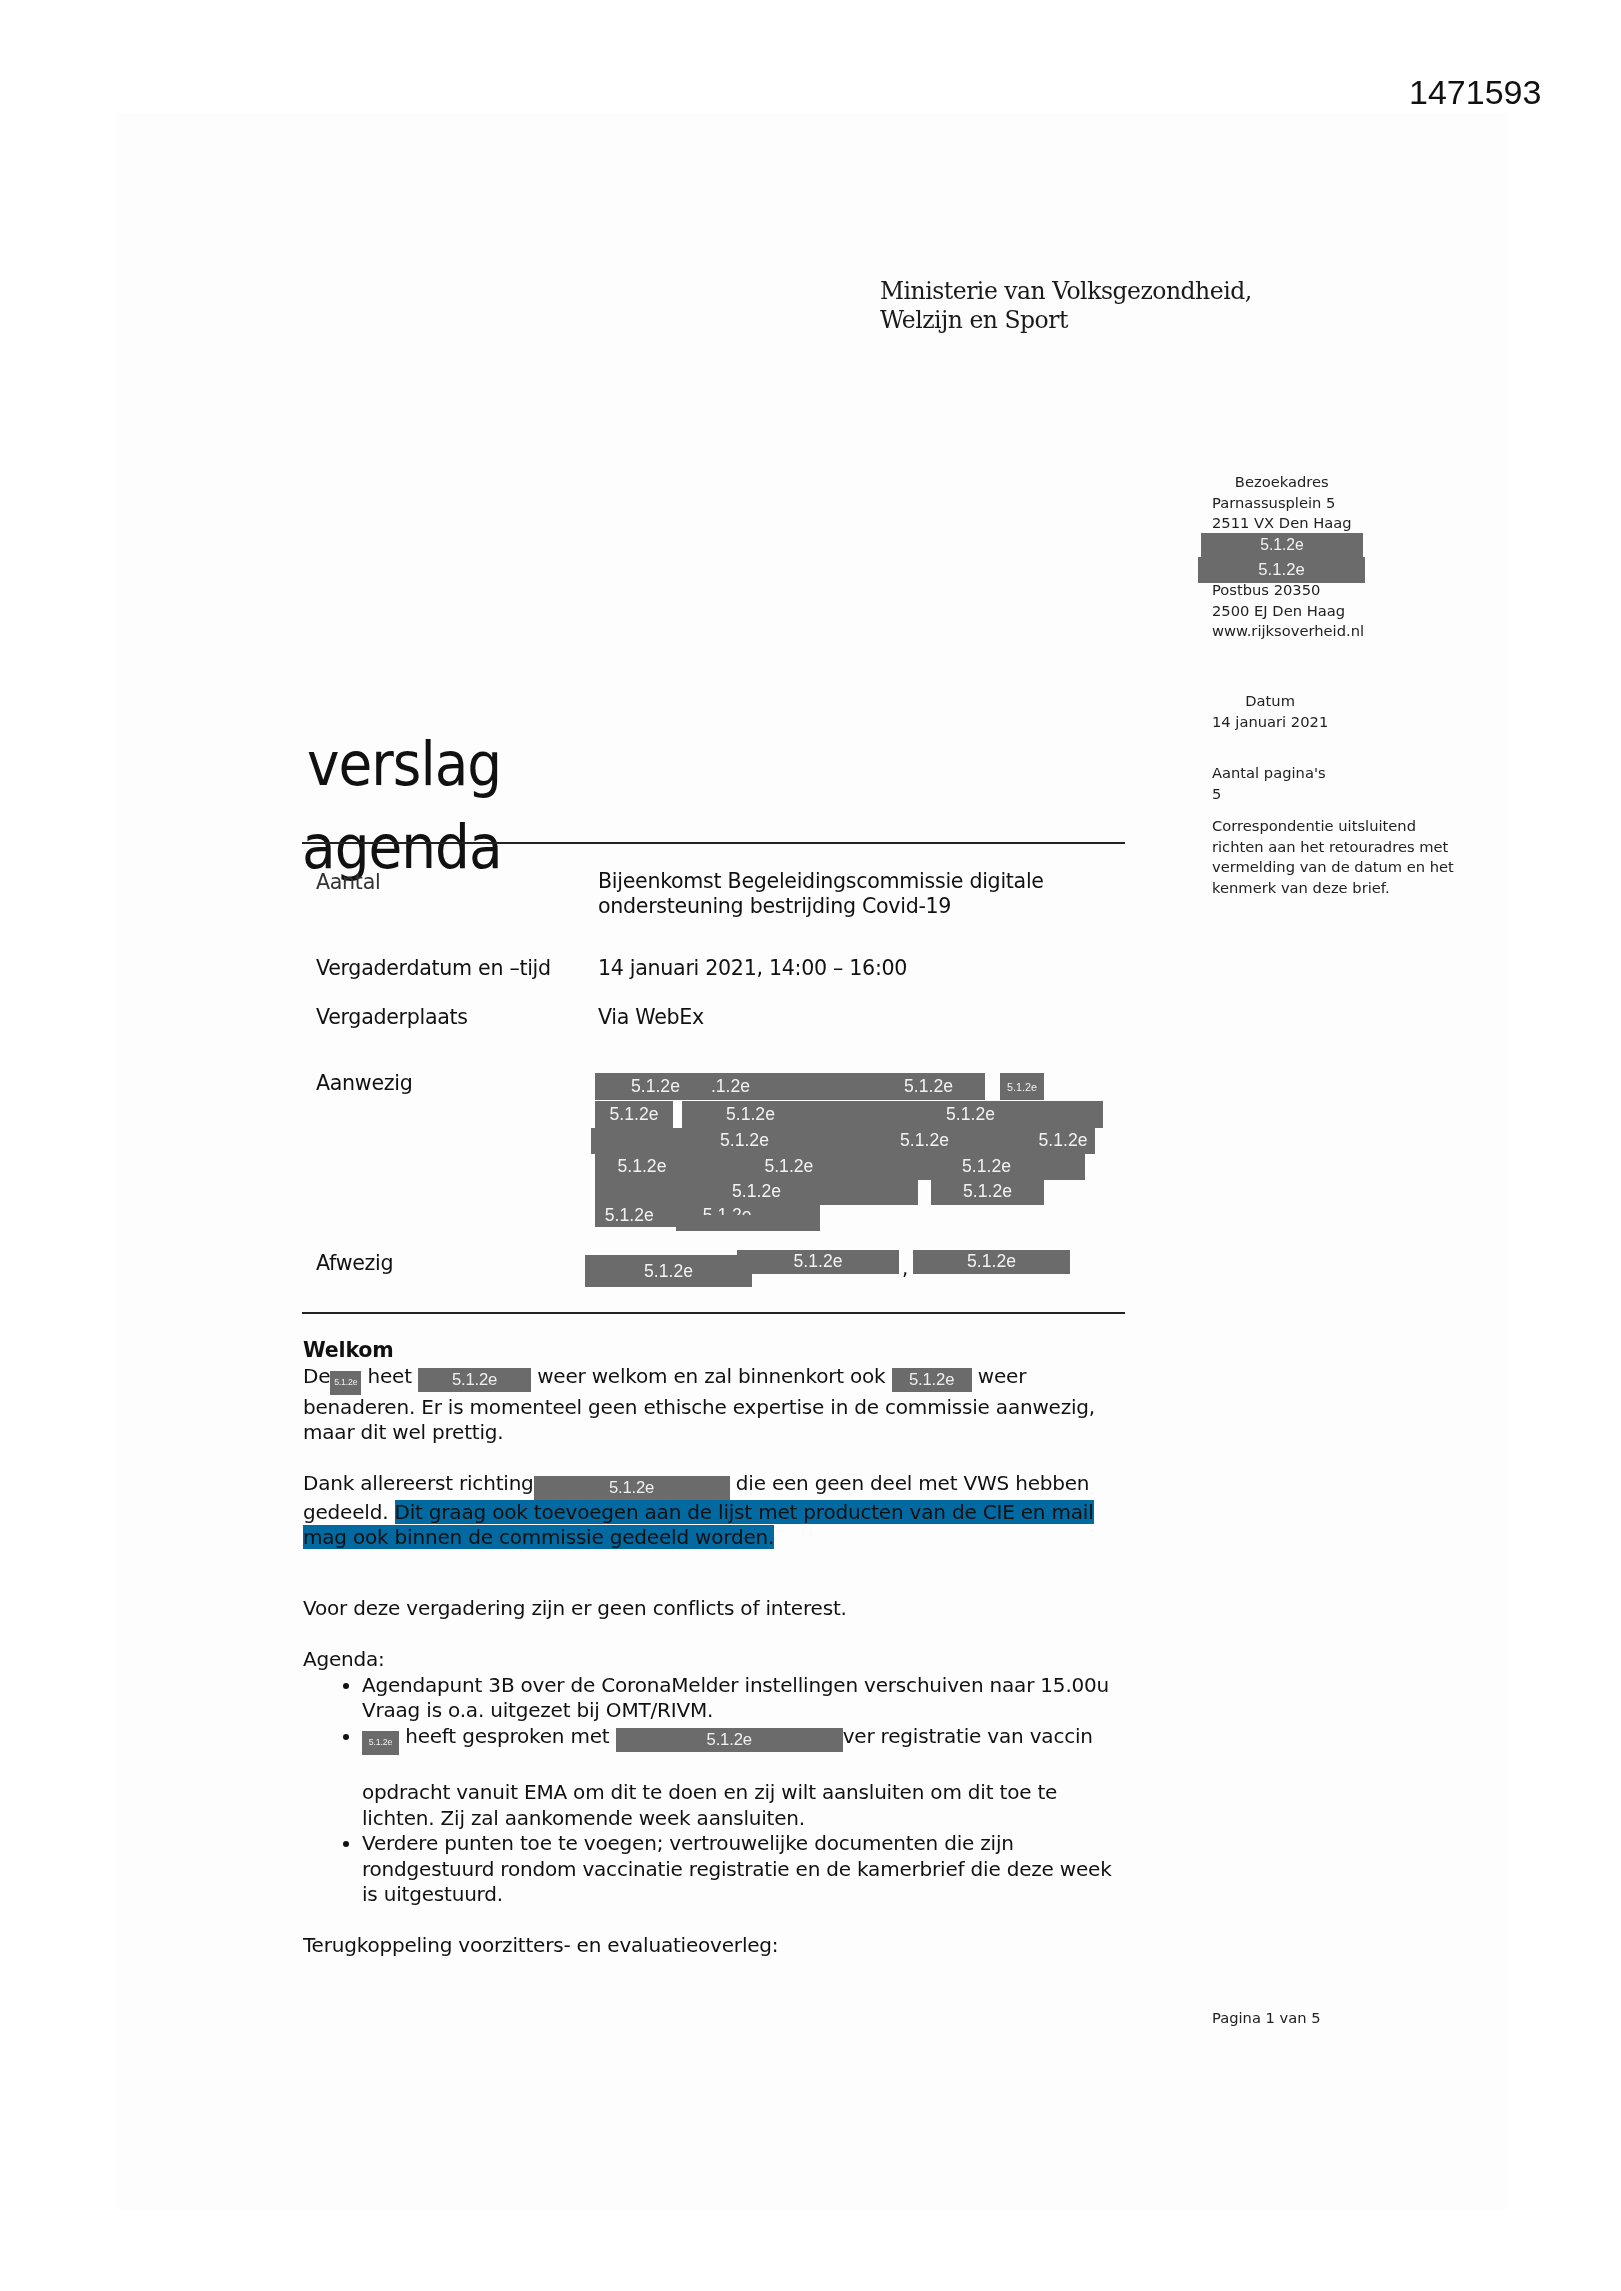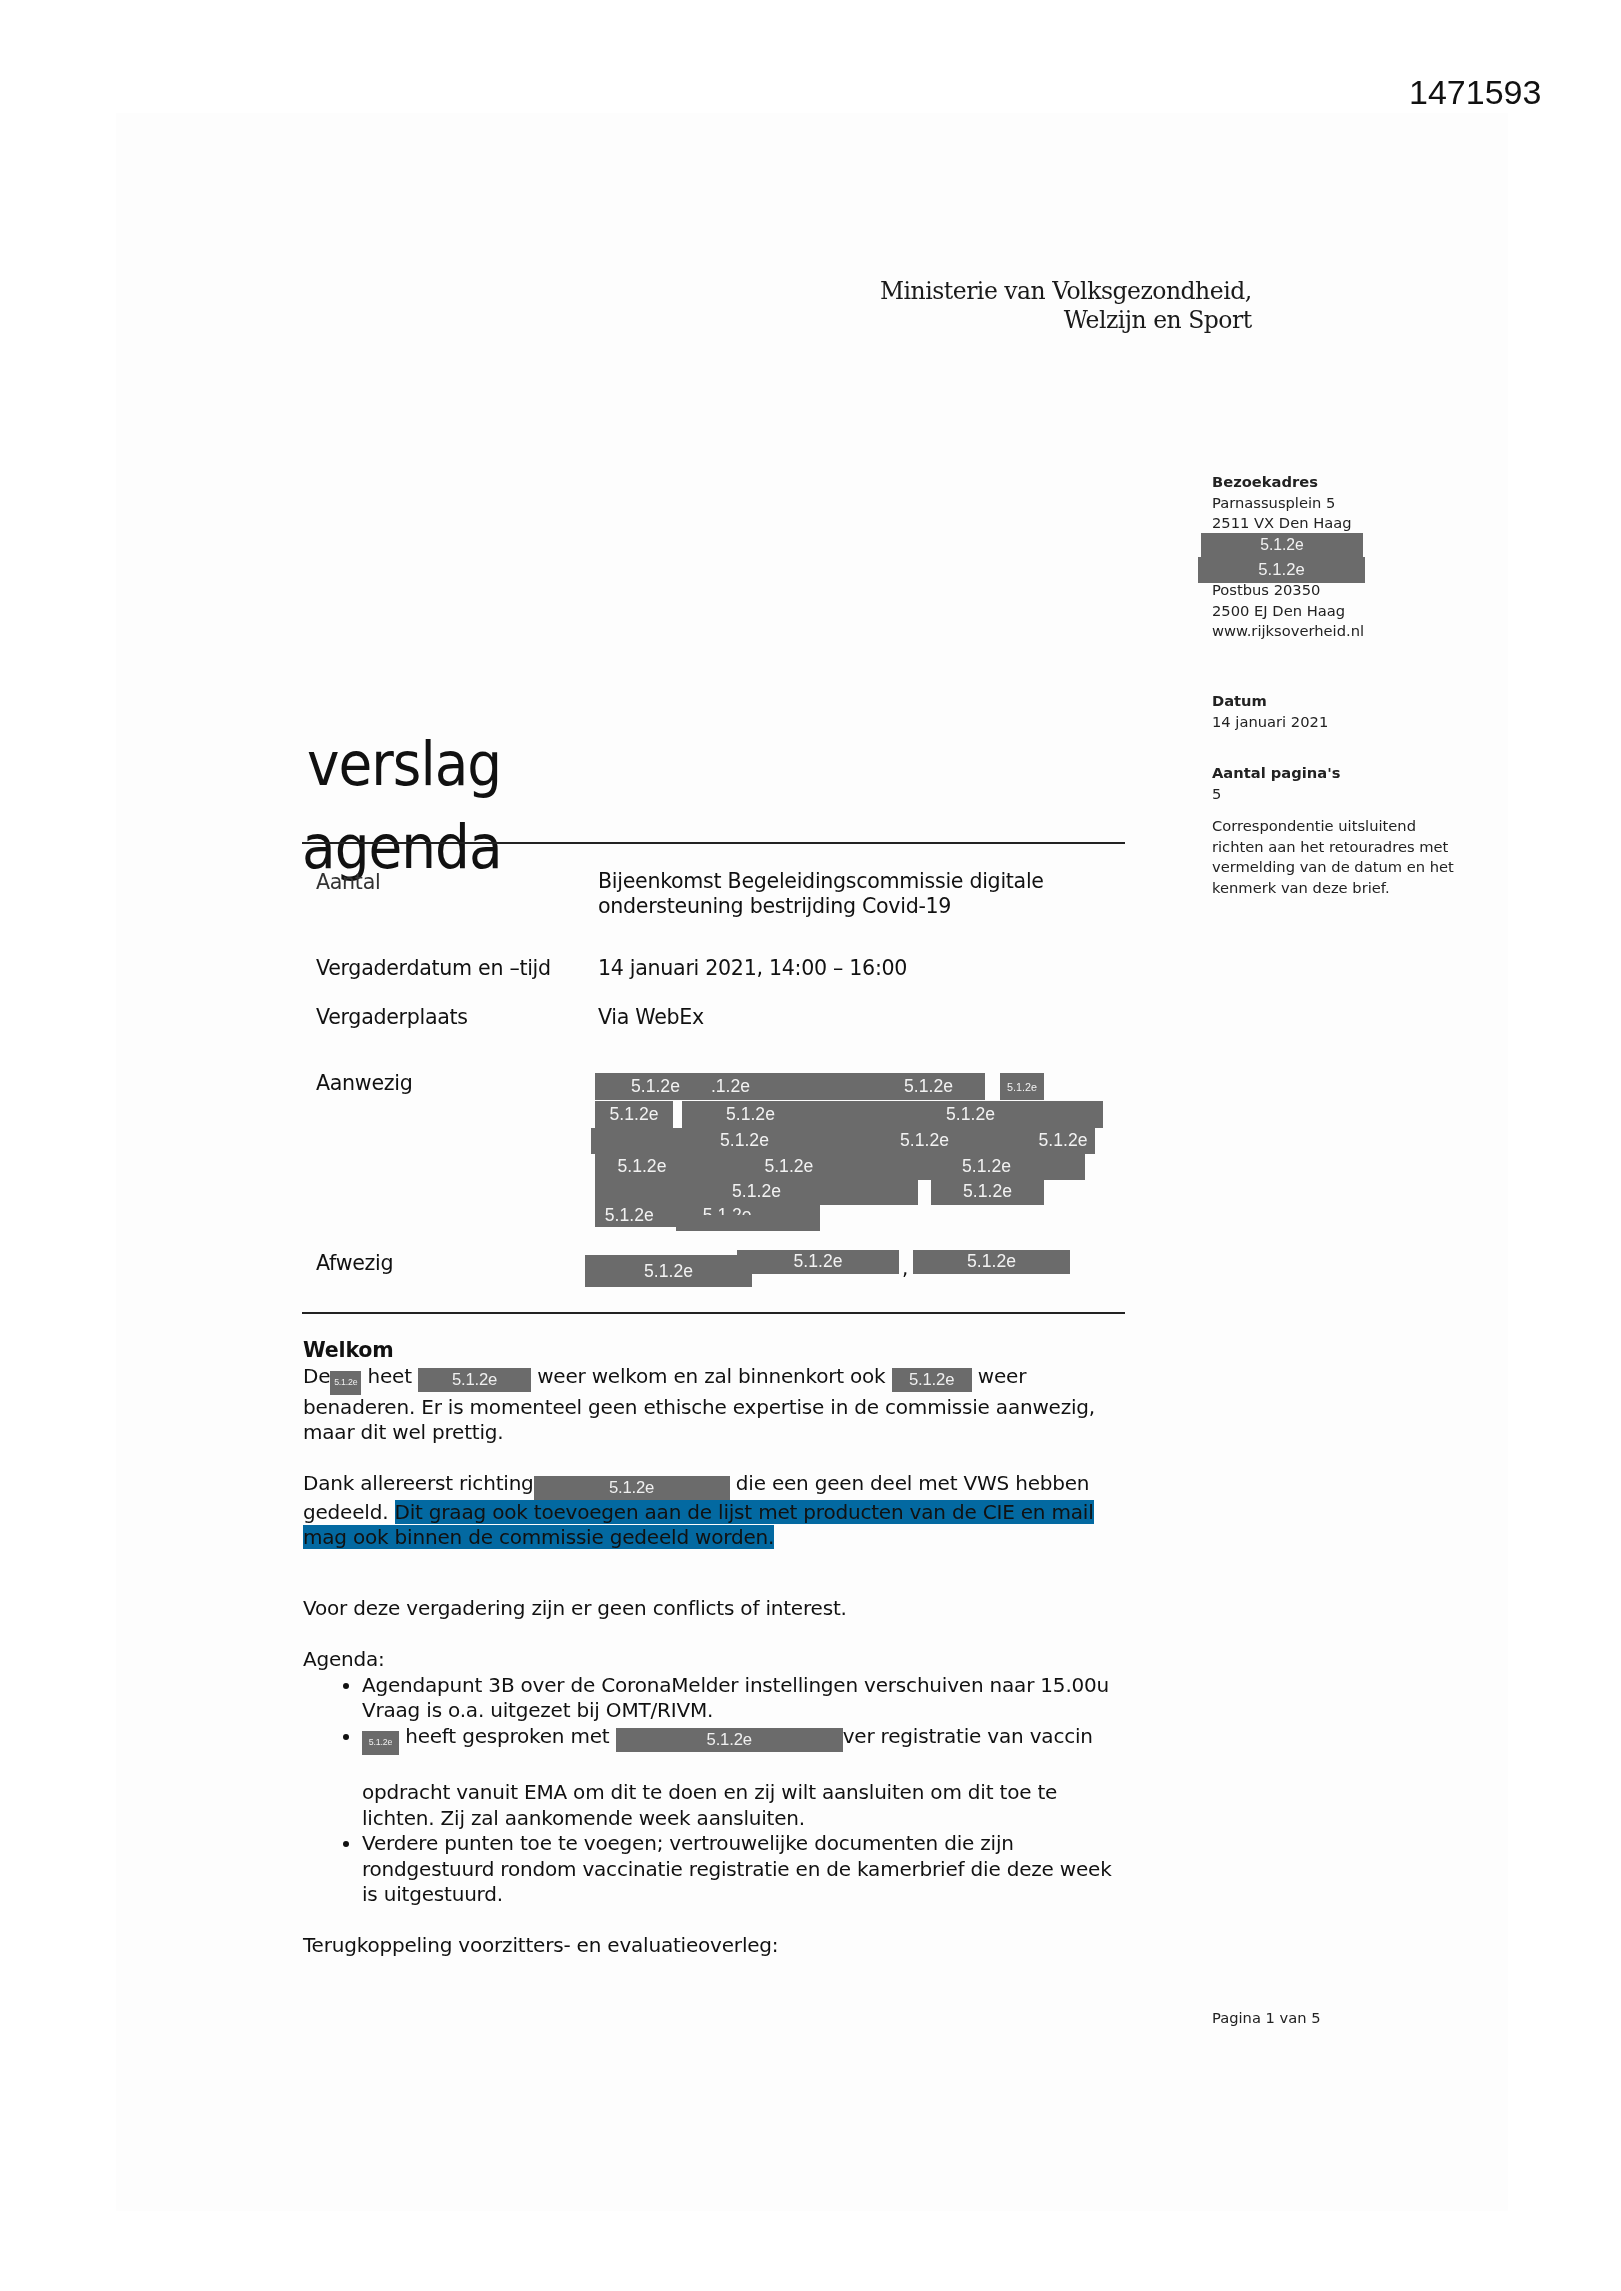--- a/index.html
+++ b/index.html
@@ -1,22 +1,22 @@
 <!DOCTYPE html>
 <html><head>
 <meta charset="utf-8">
 <style>
   html, body { margin:0; padding:0; }
   body { width:1621px; height:2292px; background:#ffffff; position:relative; overflow:hidden;
          font-family:"DejaVu Sans", sans-serif; color:#111; }
   .sheet { position:absolute; left:116px; top:113px; width:1392px; height:2098px; background:#fdfdfd; }
   .docnum { position:absolute; left:1409px; top:73px; font-family:"Liberation Sans", sans-serif; font-size:34px; color:#111; }
-  .ministry { position:absolute; left:880px; top:277px; font-family:"DejaVu Serif", serif; font-size:23.5px; line-height:29px; color:#1a1a1a; letter-spacing:-0.5px;text-align:right; }
+  .ministry { position:absolute; left:880px; top:277px; font-family:"DejaVu Serif", serif; font-size:23.5px; line-height:29px; color:#1a1a1a; letter-spacing:-0.5px; }
   .sidebar { position:absolute; left:1212px; font-size:14.7px; line-height:20.6px; color:#222; }
-  .sidebar .lbl { font-weight:bold; }
+  .sidebar .lbl { font-weight:normal;text-align:center; }
   .redact { position:absolute; background:#6b6b6b; color:#f2f2f2; font-family:"Liberation Sans", sans-serif;
             display:flex; align-items:center; justify-content:center; font-size:17.6px; }
   .redact.small { font-size:10.8px; }
   .title { position:absolute; left:307px; font-family:"DejaVu Sans Condensed","DejaVu Sans", sans-serif; font-size:61px; font-weight:normal; color:#111; line-height:61px; letter-spacing:-1px; }
   .rule { position:absolute; left:302px; width:823px; height:2px; background:#222; }
   .row-label { position:absolute; left:316px; font-size:20.6px; color:#111; letter-spacing:-0.3px; }
   .row-val { position:absolute; left:598px; font-size:20.6px; line-height:24.5px; color:#111; letter-spacing:-0.3px; }
   .body { position:absolute; left:303px; width:882px; font-size:20px; line-height:25.5px; color:#111; letter-spacing:-0.2px; }
   .body h3 { margin:0; font-size:20.6px; font-weight:bold; }
   .inline-redact { display:inline-block; background:#6b6b6b; color:#f0f0f0; font-family:"Liberation Sans", sans-serif; font-size:16.7px; text-align:center; vertical-align:-2.9px; height:23.5px; line-height:23.5px; }

